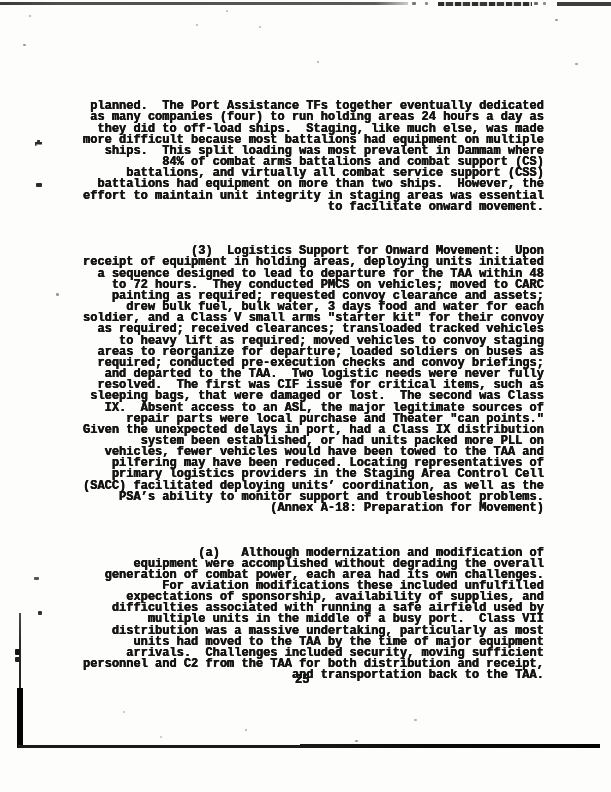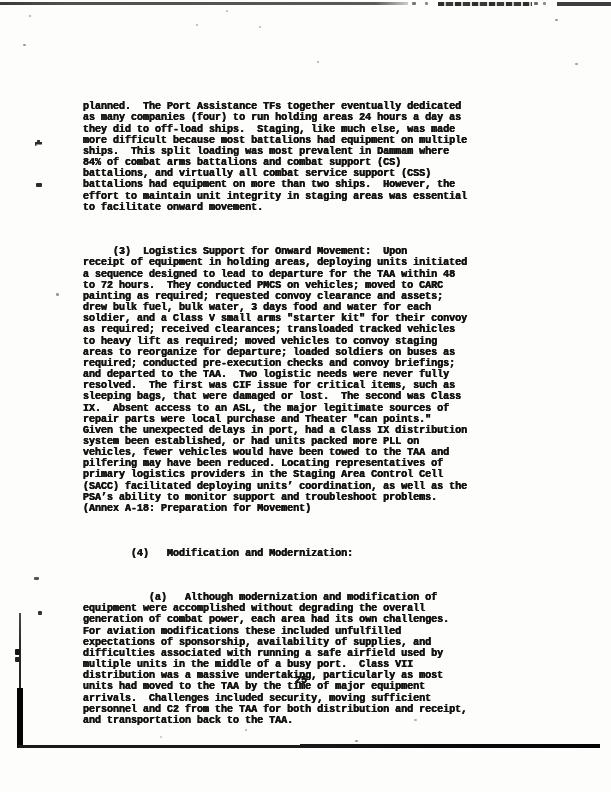--- a/index.html
+++ b/index.html
@@ -10,25 +10,26 @@
   .page {
     position: relative;
     width: 611px;
     height: 792px;
     background: #fdfdfc;
     overflow: hidden;
   }
   .typewriter {
     font-family: "Liberation Mono", "DejaVu Sans Mono", monospace;
     font-weight: 700;
-    font-size: 10px;
+    font-size: 12px;
     line-height: 11.15px;
     color: #171513;
     white-space: pre;
     text-shadow: 0.35px 0 0 currentColor, -0.15px 0 0 currentColor;
+    text-align: right;
   }
   .text-block {
     position: absolute;
     left: 83px;
     top: 79px;
   }
   .text-block pre {
     margin: 0;
     font: inherit;
   }
@@ -124,21 +125,20 @@
 IX.  Absent access to an ASL, the major legitimate sources of
 repair parts were local purchase and Theater "can points."
 Given the unexpected delays in port, had a Class IX distribution
 system been established, or had units packed more PLL on
 vehicles, fewer vehicles would have been towed to the TAA and
 pilfering may have been reduced. Locating representatives of
 primary logistics providers in the Staging Area Control Cell
 (SACC) facilitated deploying units’ coordination, as well as the
 PSA’s ability to monitor support and troubleshoot problems.
 (Annex A-18: Preparation for Movement)</pre>
-    <pre class="gap">        (4)   Modification and Modernization:</pre>
     <pre class="gap">           (a)   Although modernization and modification of
 equipment were accomplished without degrading the overall
 generation of combat power, each area had its own challenges.
 For aviation modifications these included unfulfilled
 expectations of sponsorship, availability of supplies, and
 difficulties associated with running a safe airfield used by
 multiple units in the middle of a busy port.  Class VII
 distribution was a massive undertaking, particularly as most
 units had moved to the TAA by the time of major equipment
 arrivals.  Challenges included security, moving sufficient

